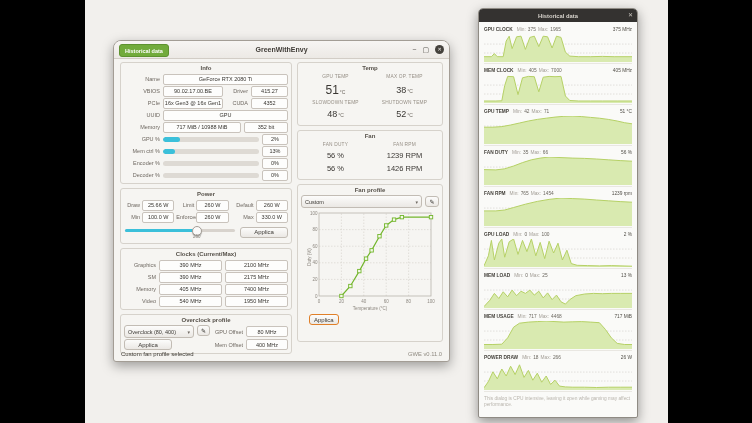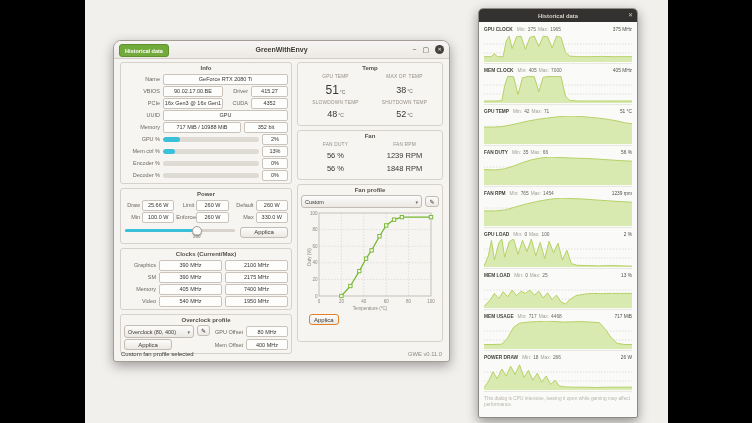--- a/index.html
+++ b/index.html
@@ -262,21 +262,21 @@
         </div>
 
         <div class="frame">
           <div class="frame-title">Fan</div>
           <div class="tgrid">
             <div class="thdr">FAN DUTY</div>
             <div class="thdr">FAN RPM</div>
             <div class="fval">56 %</div>
             <div class="fval">1239 RPM</div>
             <div class="fval">56 %</div>
-            <div class="fval">1848 RPM</div>
+            <div class="fval">1426 RPM</div>
           </div>
         </div>
 
         <div class="frame" style="flex:1">
           <div class="frame-title">Fan profile</div>
           <div class="row" style="height:13px">
             <div class="select flex1">
               <span>Custom</span>
               <span class="caret">▾</span>
             </div>

